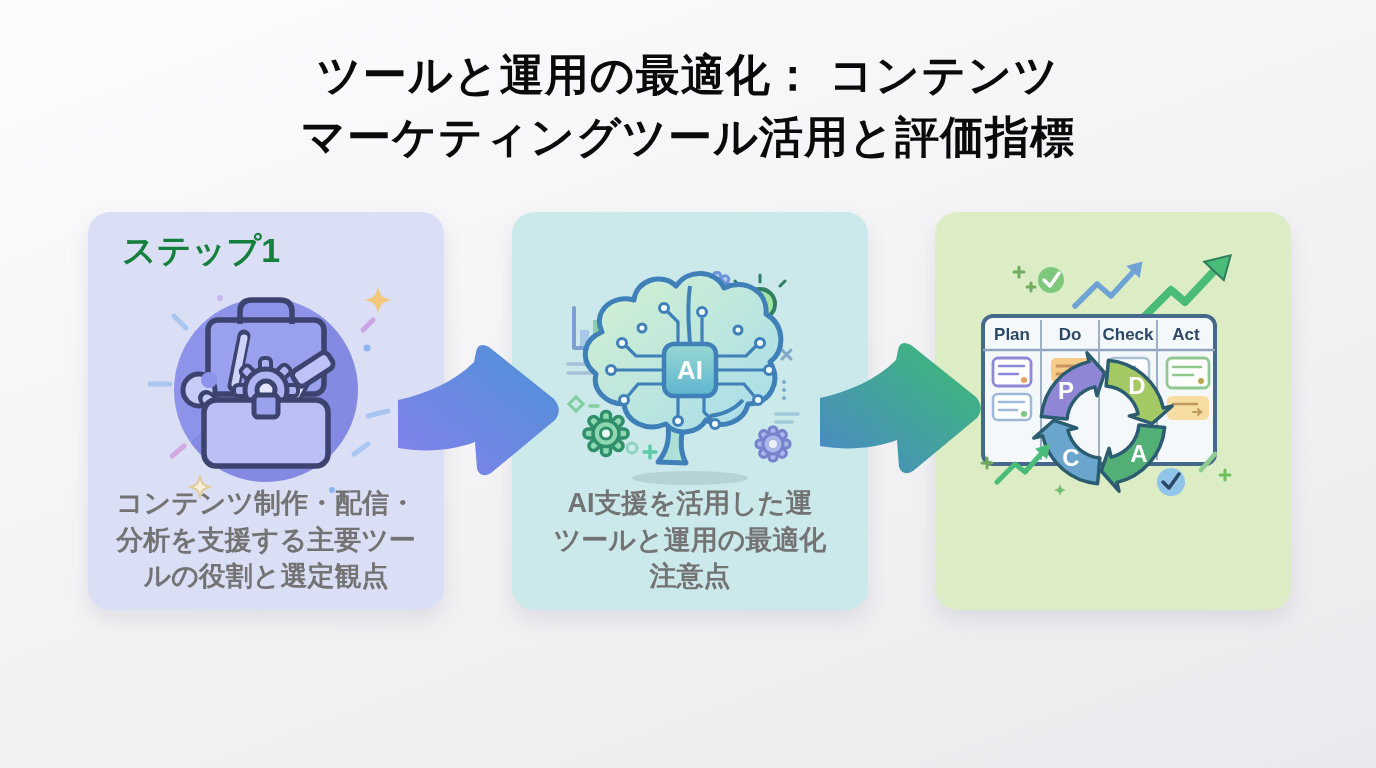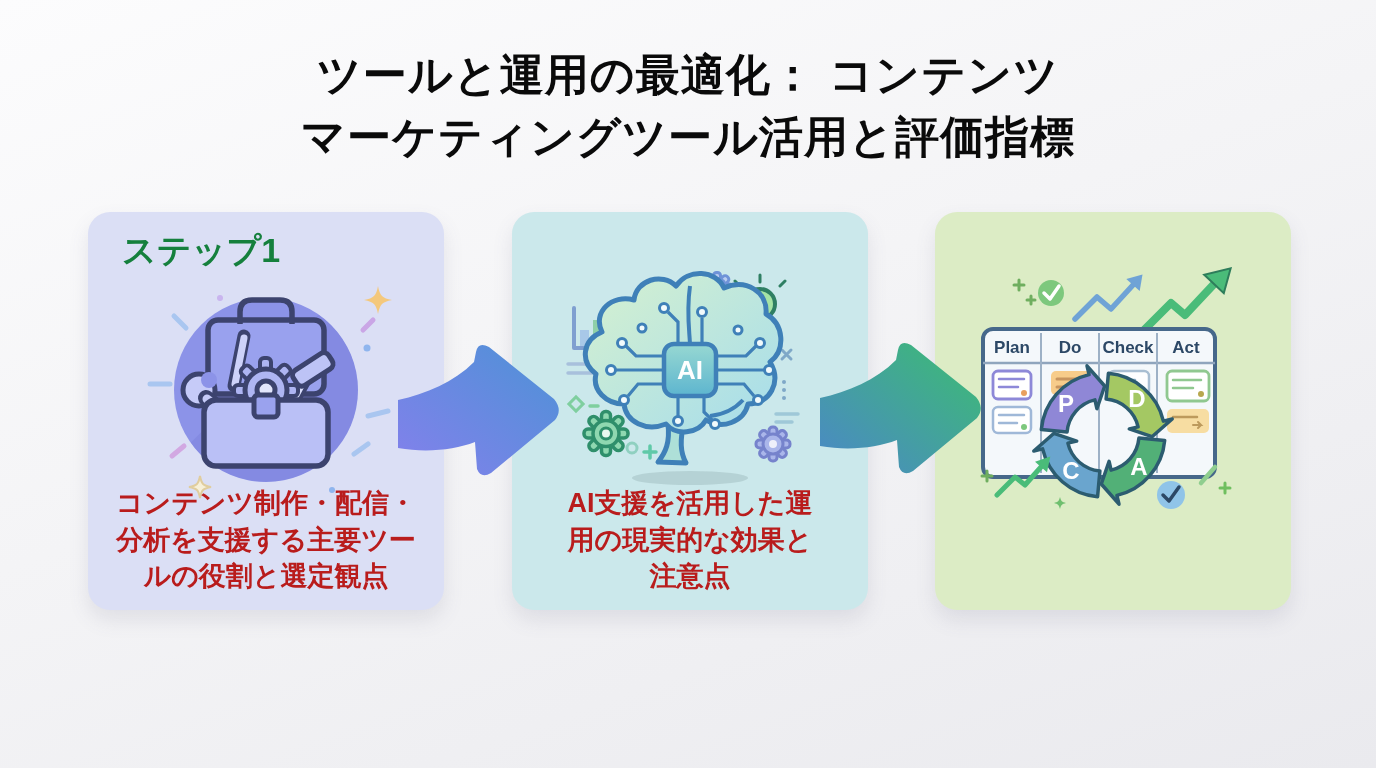--- a/index.html
+++ b/index.html
@@ -20,25 +20,25 @@
     box-shadow:0 10px 20px rgba(90,90,120,.13);
   }
   .card1{left:88px;background:#dbdff5;}
   .card2{left:512px;background:#cbe8eb;}
   .card3{left:935px;background:#dcecc5;}
   .step-label{
     position:absolute;top:16px;left:28px;
     font-size:34px;font-weight:800;color:#15803d;margin-left:6px;
   }
   .icon-wrap{position:absolute;left:50%;transform:translateX(-50%);}
-  .iw1{top:52px;} .iw2{top:44px;} .iw3{top:55px;text-decoration:underline;}
+  .iw1{top:52px;} .iw2{top:44px;} .iw3{top:42px;text-decoration:underline;}
   .step-desc{
     position:absolute;bottom:16px;left:0;width:100%;
     text-align:center;font-size:27px;line-height:1.34;font-weight:800;
-    color:#b91c1c;white-space:pre-line;
+    color:#737373;white-space:pre-line;
   }
   .flow-arrow{position:absolute;width:170px;height:150px;}
   .fa1{left:396px;top:336px;}
   .fa2{left:818px;top:334px;}
   svg{display:block;}
   text.svgtxt{font-family:"Liberation Sans","DejaVu Sans",sans-serif;}
 </style>
 </head>
 <body>
 
@@ -231,21 +231,21 @@
         </g>
 
         <g>
           <rect x="124" y="88" width="52" height="52" rx="10" fill="url(#chipGrad)" stroke="#3f80b8" stroke-width="4.5"></rect>
           <text class="svgtxt" x="150" y="123" text-anchor="middle" font-size="26" font-weight="bold" fill="#ffffff">AI</text>
         </g>
       </svg>
     </div>
 
     <div class="step-desc">AI支援を活用した運
-用の現実的な効果と
+ツールと運用の最適化
 注意点</div>
   </div>
 
   <div class="card card3">
 
     <div class="icon-wrap iw3">
       <svg width="300" height="250" viewBox="0 0 300 250">
 
         <g>
           <circle cx="88" cy="26" r="13" fill="#7dc87d"></circle>

